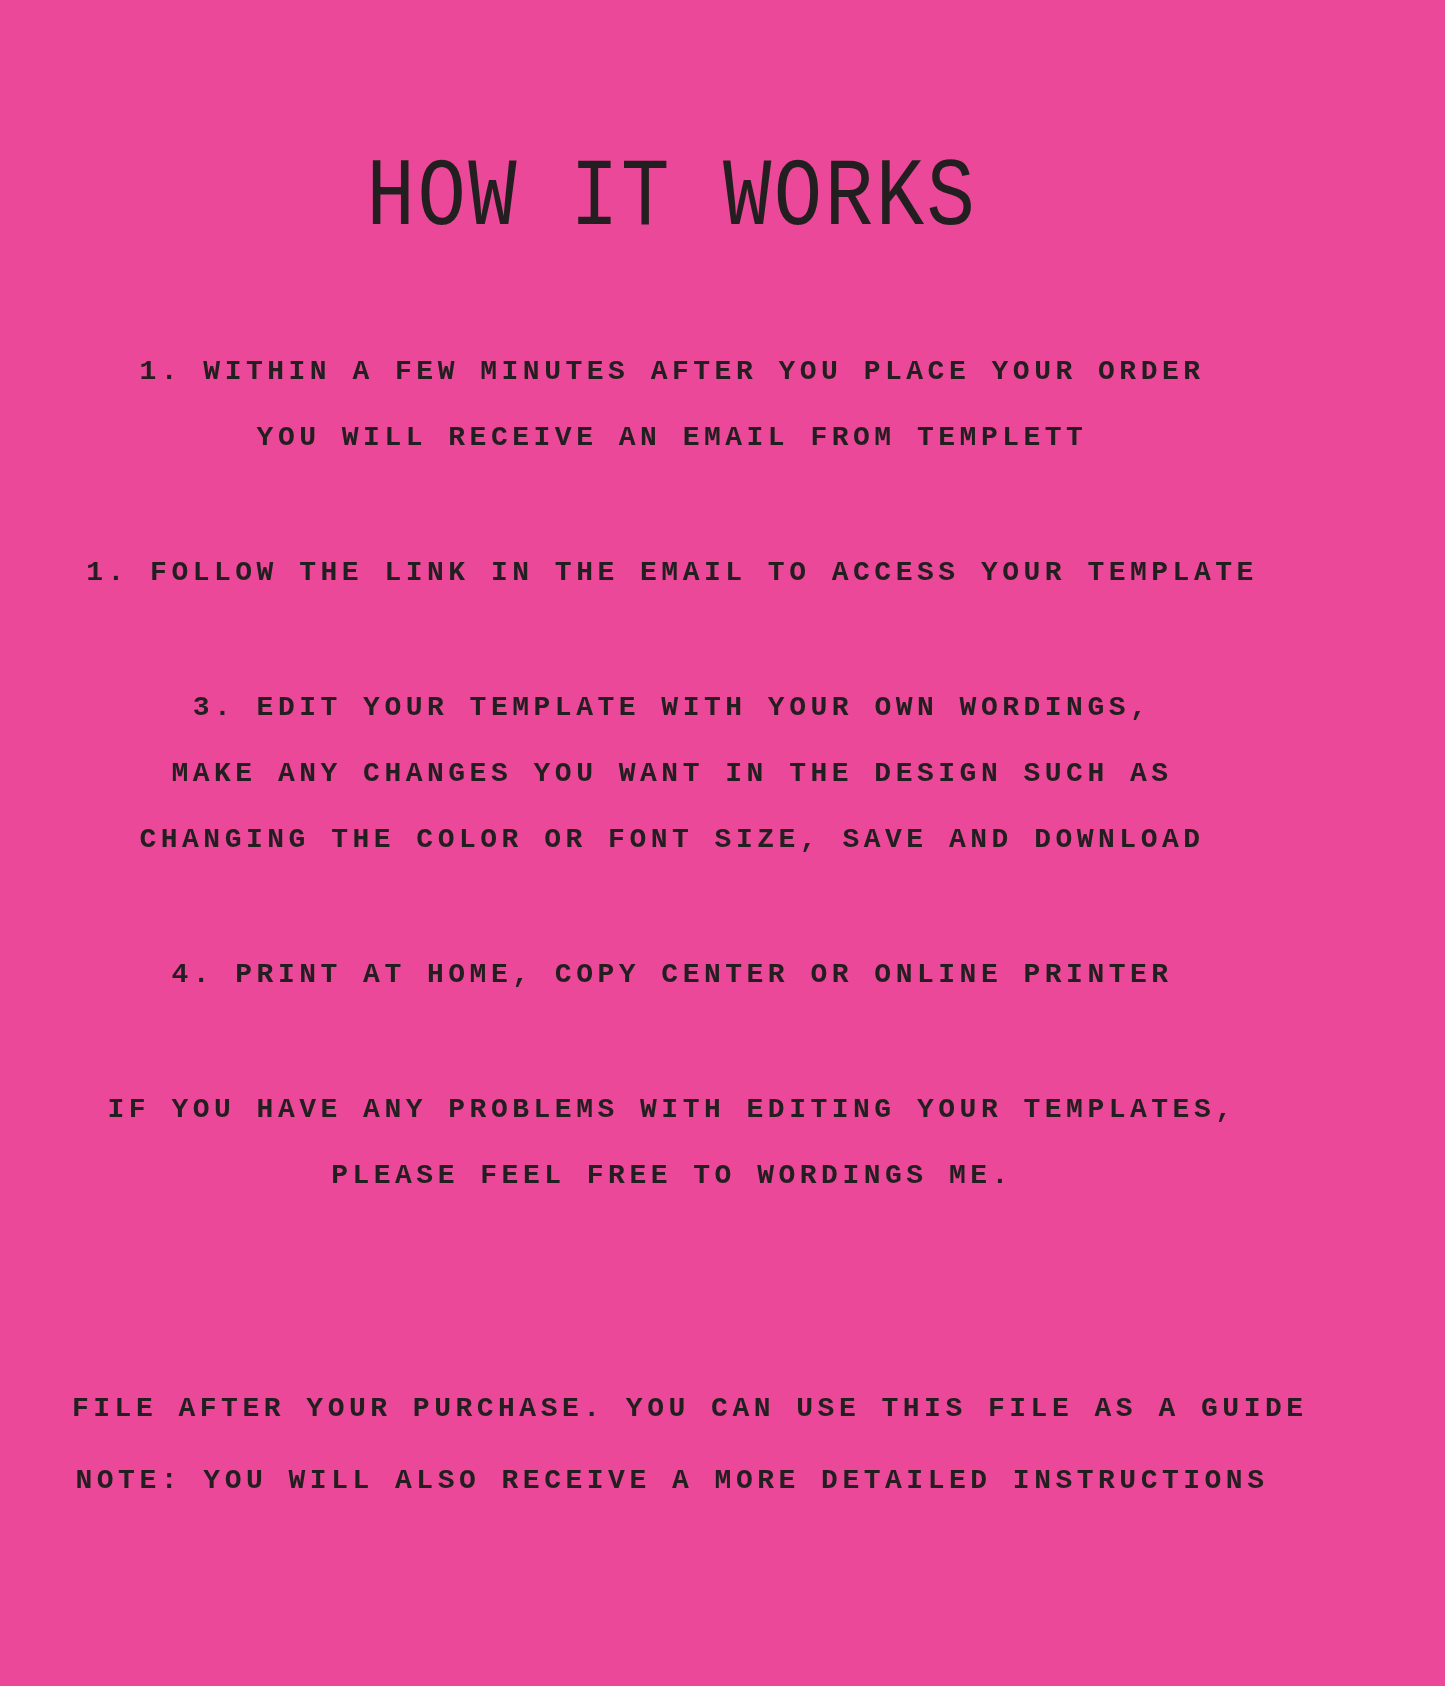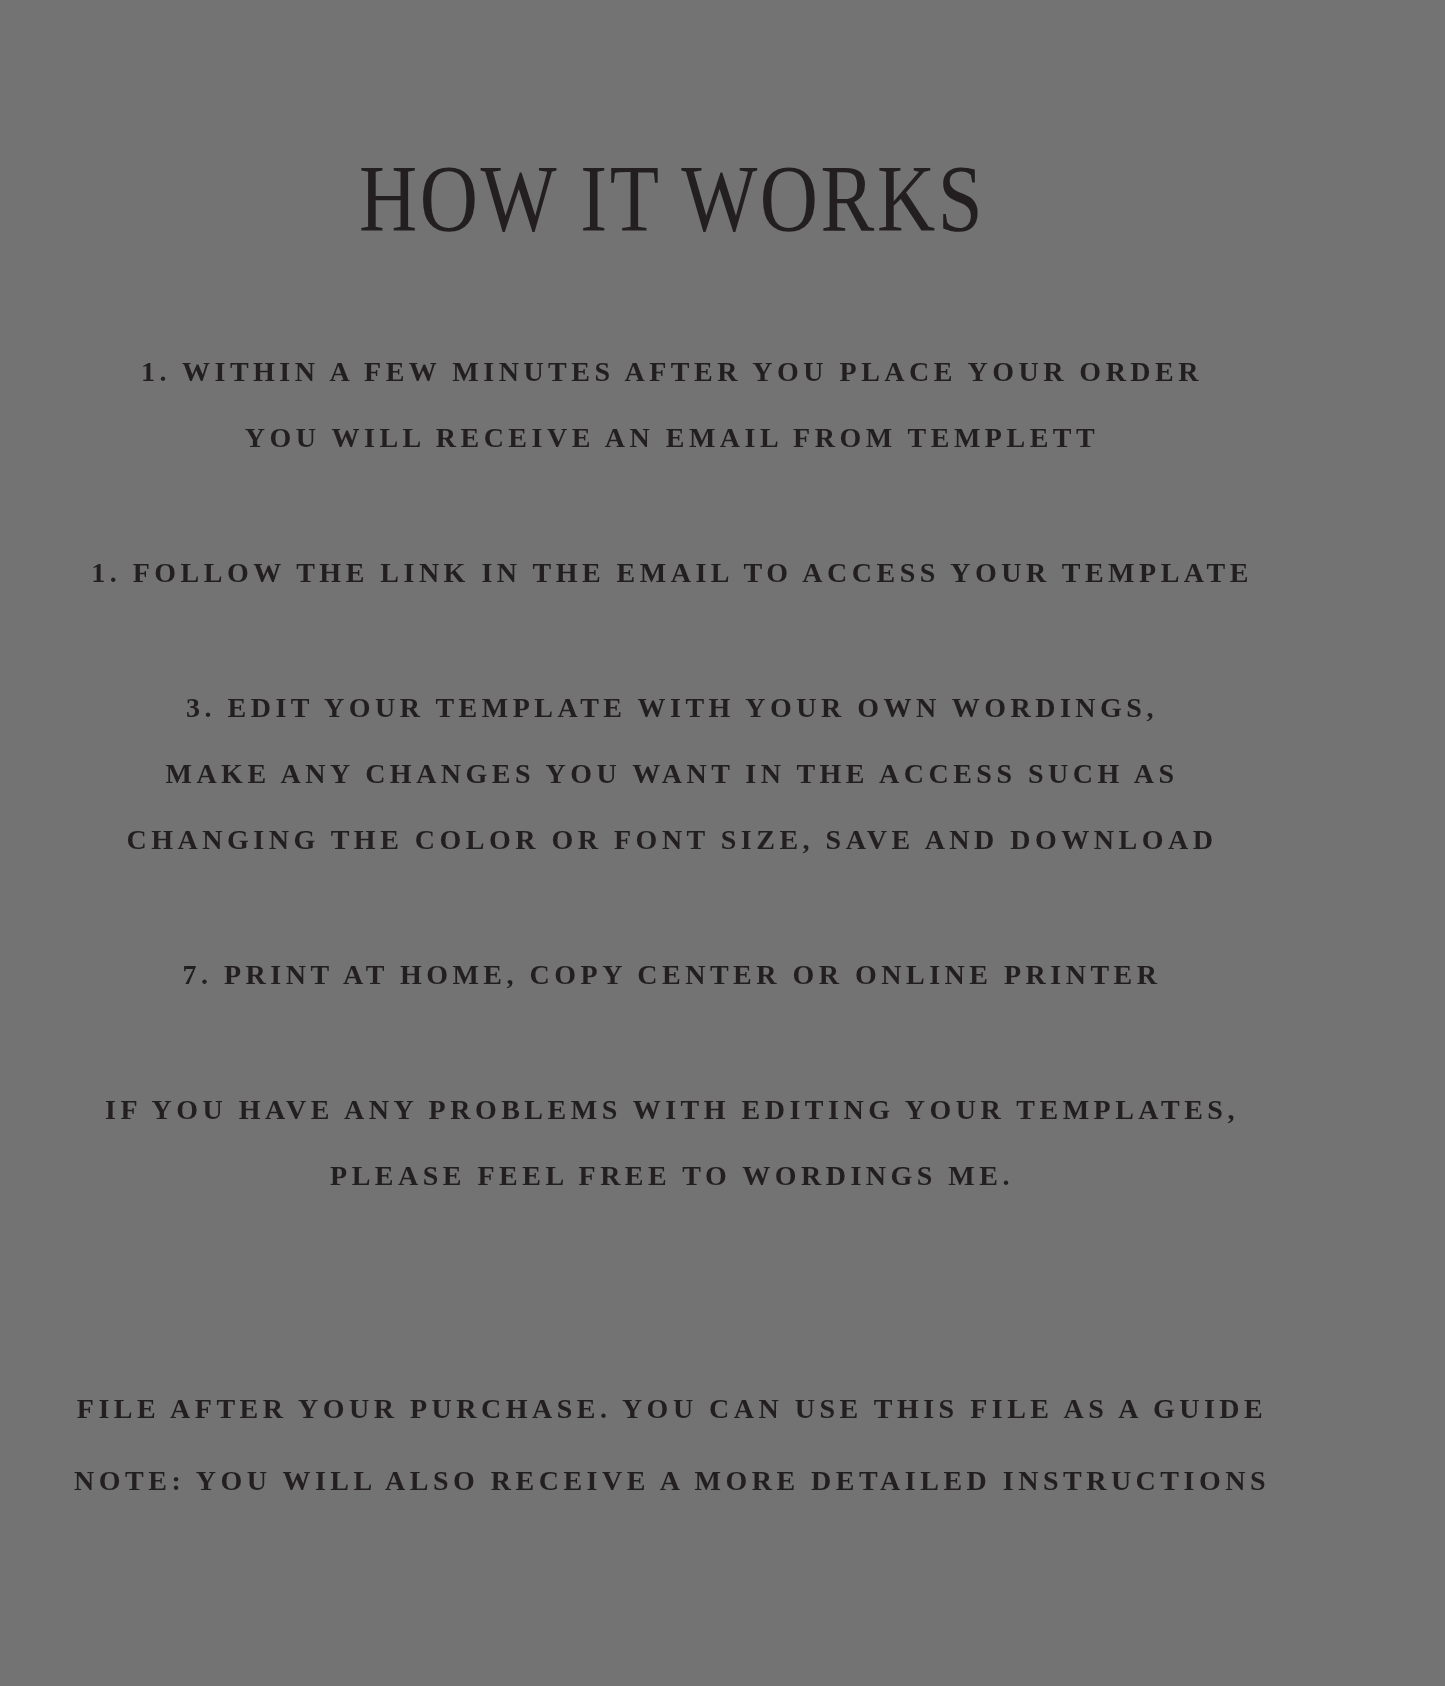--- a/index.html
+++ b/index.html
@@ -4,23 +4,23 @@
 <style>
   html, body {
     margin: 0;
     padding: 0;
     background: #ffffff;
   }
   .page {
     position: relative;
     width: 1445px;
     height: 1686px;
-    background: #737373;
+    background: #ec4899;
     overflow: hidden;
-    font-family: Liberation Serif, serif;
+    font-family: Liberation Mono, monospace;
   }
   
   .inner {
     width: 1200px;
     margin-left: 72px;
     text-align: center;
   }
   .title {
     margin: 0;
     padding-top: 150px;
@@ -62,26 +62,26 @@
       <div class="line">1. WITHIN A FEW MINUTES AFTER YOU PLACE YOUR ORDER</div>
       <div class="line">YOU WILL RECEIVE AN EMAIL FROM TEMPLETT</div>
     </div>
 
     <div class="para">
       <div class="line">1. FOLLOW THE LINK IN THE EMAIL TO ACCESS YOUR TEMPLATE</div>
     </div>
 
     <div class="para">
       <div class="line">3. EDIT YOUR TEMPLATE WITH YOUR OWN WORDINGS,</div>
-      <div class="line">MAKE ANY CHANGES YOU WANT IN THE ACCESS SUCH AS</div>
+      <div class="line">MAKE ANY CHANGES YOU WANT IN THE DESIGN SUCH AS</div>
       <div class="line">CHANGING THE COLOR OR FONT SIZE, SAVE AND DOWNLOAD</div>
     </div>
 
     <div class="para">
-      <div class="line">7. PRINT AT HOME, COPY CENTER OR ONLINE PRINTER</div>
+      <div class="line">4. PRINT AT HOME, COPY CENTER OR ONLINE PRINTER</div>
     </div>
 
     <div class="para">
       <div class="line">IF YOU HAVE ANY PROBLEMS WITH EDITING YOUR TEMPLATES,</div>
       <div class="line">PLEASE FEEL FREE TO WORDINGS ME.</div>
     </div>
 
     <div class="para para-note">
       <div class="line">FILE AFTER YOUR PURCHASE. YOU CAN USE THIS FILE AS A GUIDE</div>
       <div class="line">NOTE: YOU WILL ALSO RECEIVE A MORE DETAILED INSTRUCTIONS</div>

